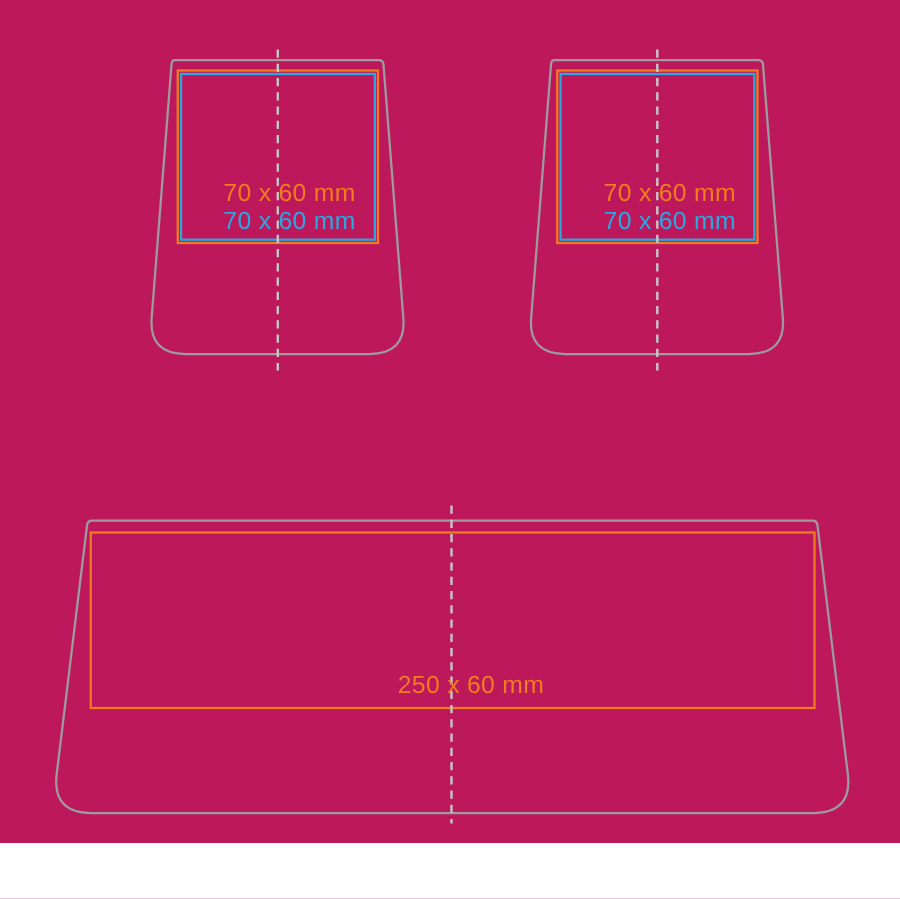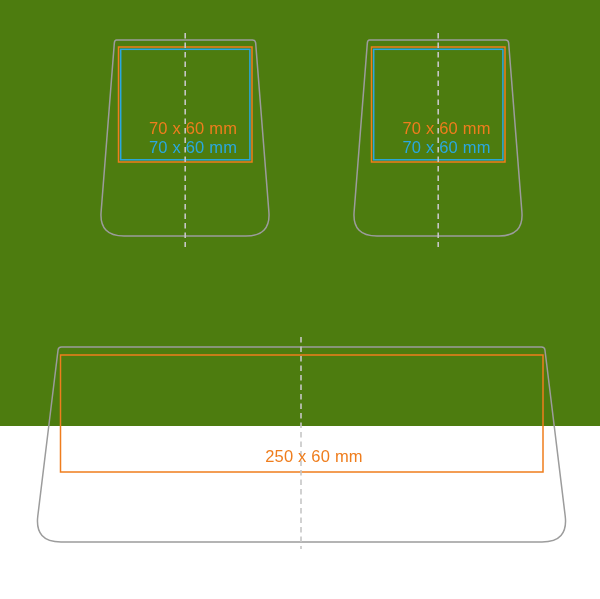--- a/index.html
+++ b/index.html
@@ -7,22 +7,22 @@
     padding: 0;
     background: #ffffff;
     width: 600px;
     height: 599px;
     overflow: hidden;
     font-family: "Liberation Sans", sans-serif;
   }
   .stage {
     position: relative;
     width: 600px;
-    height: 426px;
-    background: #4d7c0f;
+    height: 562px;
+    background: #be185d;
   }
   svg text {
     font-family: "Liberation Sans", sans-serif;
     font-size: 16.5px;
     letter-spacing: 0.2px;
   }
 </style>
 </head>
 <body>
 

